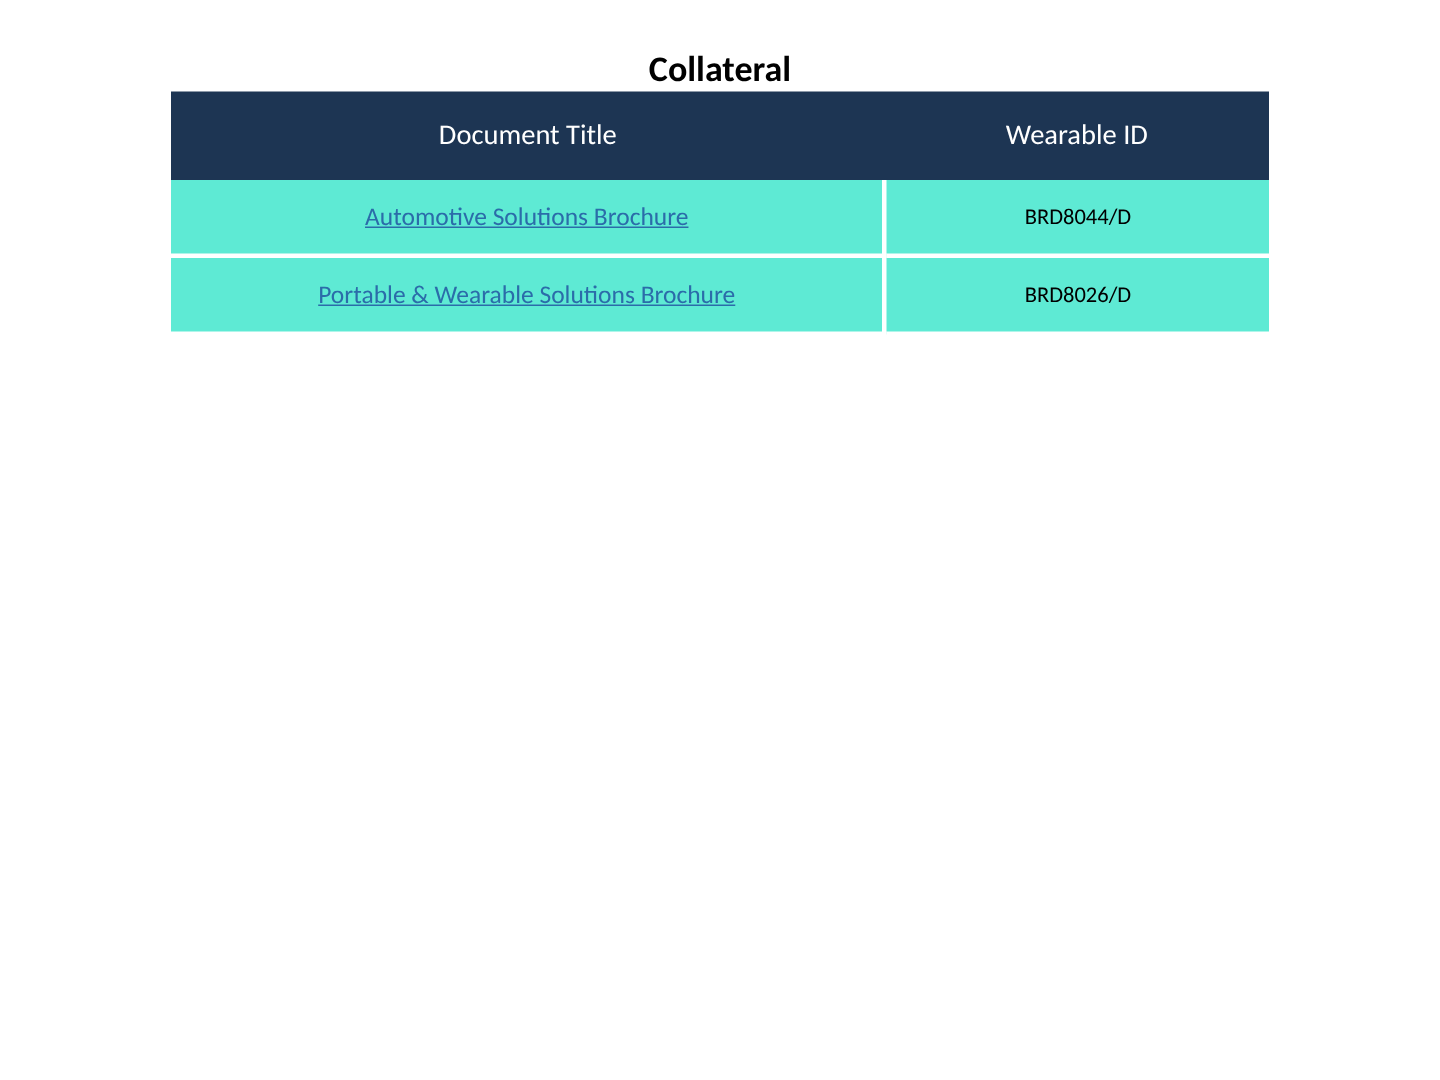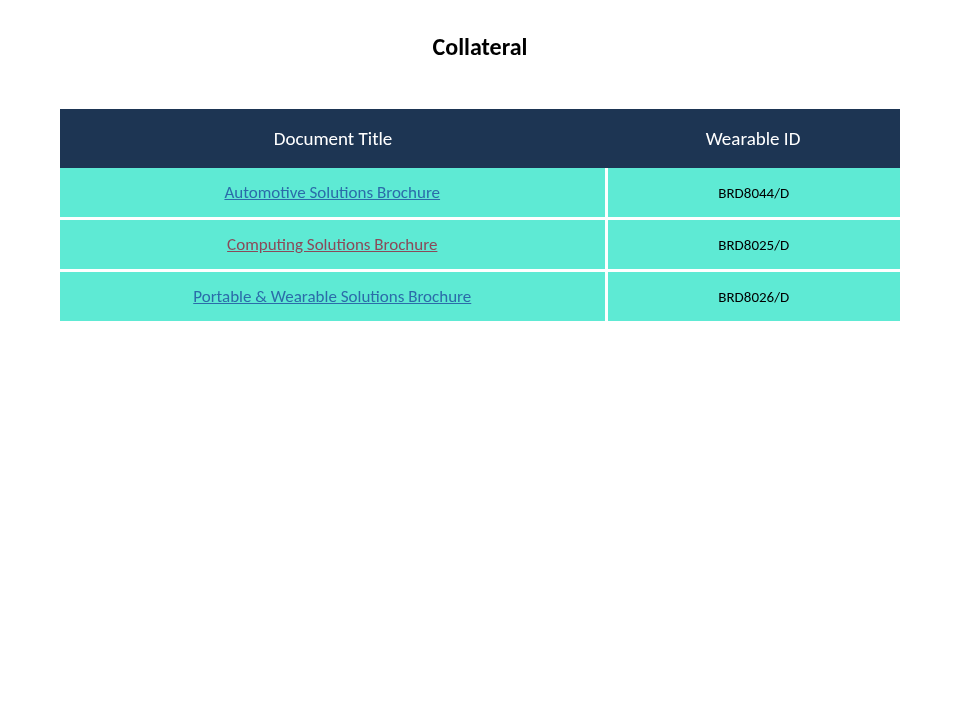--- a/index.html
+++ b/index.html
@@ -12,24 +12,23 @@
       background: #ffffff;
       width: 960px;
       height: 720px;
       padding-top: 32px;
     }
     .title {
       text-align: center;
       font-size: 24px;
       font-weight: bold;
       color: #000000;
-      margin-bottom: 48px;
     }
     .table-container {
-      width: 840px;
+      width: 732px;
       margin: 0 auto;
       border-collapse: collapse;
     }
     .header-row {
       background: #1d3553;
       color: #ffffff;
     }
     .header-cell {
       padding: 18px 12px;
       font-size: 19px;
@@ -85,28 +84,20 @@
     <tr class="data-row">
       <td class="data-cell">
         <a class="doc-link">Automotive Solutions Brochure</a>
       </td>
       <td class="data-cell">
         <span class="doc-id">BRD8044/D</span>
       </td>
     </tr>
     <tr class="data-row">
       <td class="data-cell">
-        <a class="doc-link visited">Computing Solutions Brochure</a>
-      </td>
-      <td class="data-cell">
-        <span class="doc-id">BRD8025/D</span>
-      </td>
-    </tr>
-    <tr class="data-row">
-      <td class="data-cell">
         <a class="doc-link">Portable &amp; Wearable Solutions Brochure</a>
       </td>
       <td class="data-cell">
         <span class="doc-id">BRD8026/D</span>
       </td>
     </tr>
   </tbody>
 </table>
 
 </body></html>

